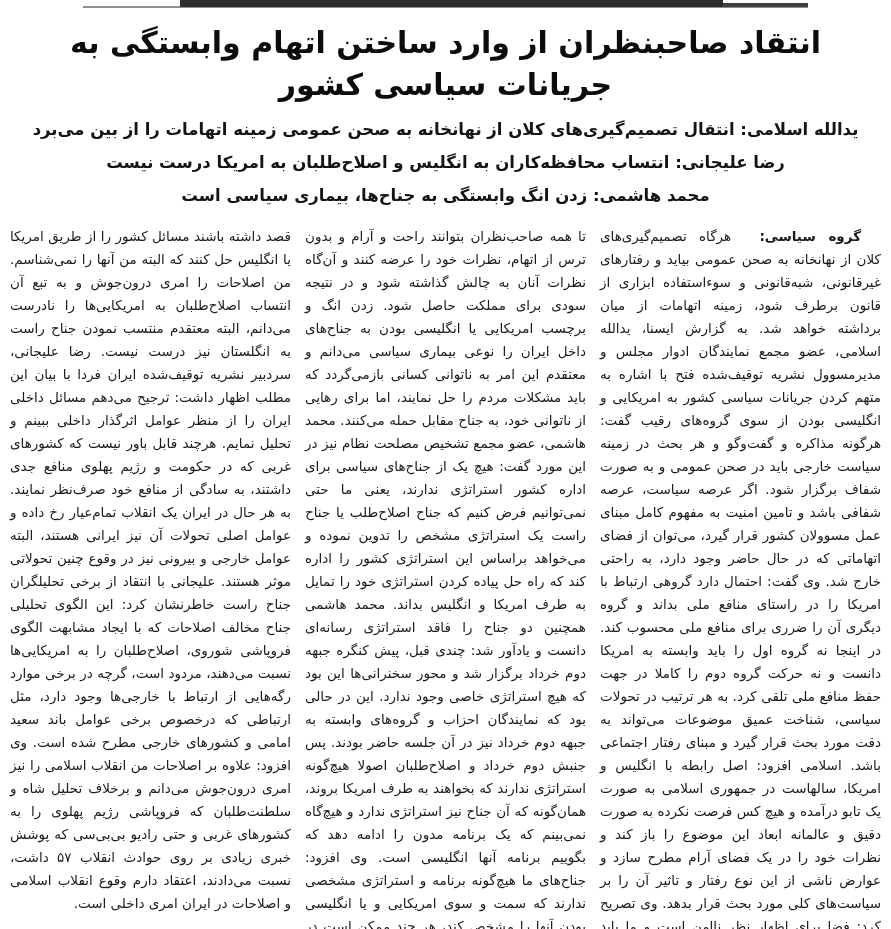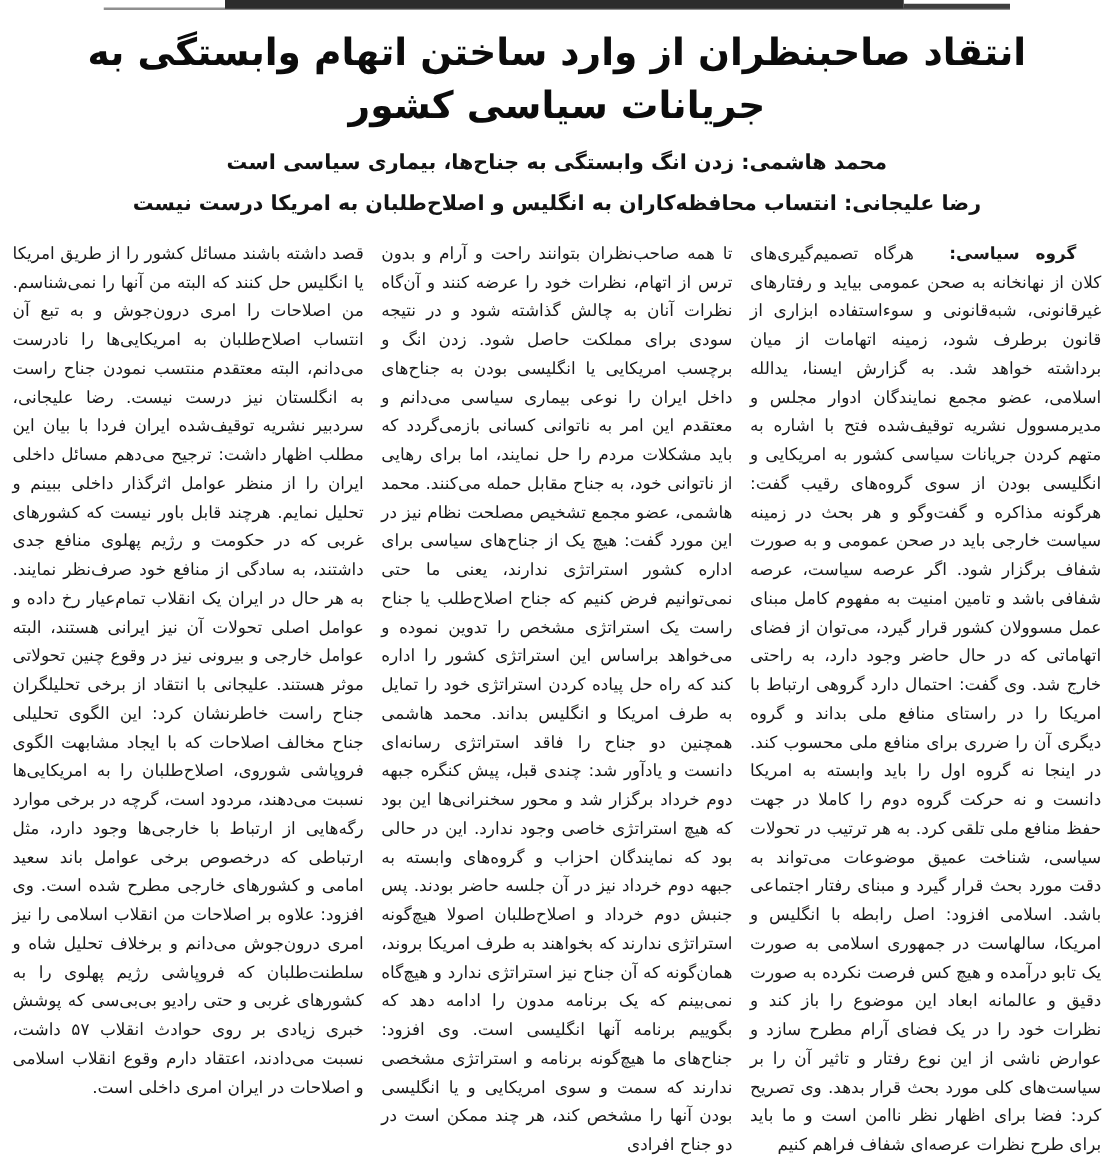--- a/index.html
+++ b/index.html
@@ -99,22 +99,23 @@
 
   <div class="top-rule">
     <div class="rule-gray"></div>
     <div class="rule-black"></div>
     <div class="rule-mid"></div>
   </div>
 
   <h1 class="headline">انتقاد صاحبنظران از وارد ساختن اتهام وابستگی به جریانات سیاسی کشور</h1>
 
   <div class="subheads">
+    <p class="subhead">یدالله اسلامی: انتقال تصمیم‌گیری‌های کلان از نهانخانه به صحن عمومی زمینه اتهامات را از بین می‌برد</p>
+    <p class="subhead">رضا علیجانی: انتساب محافظه‌کاران به انگلیس و اصلاح‌طلبان به امریکا درست نیست</p>
     <p class="subhead">محمد هاشمی: زدن انگ وابستگی به جناح‌ها، بیماری سیاسی است</p>
-    <p class="subhead">رضا علیجانی: انتساب محافظه‌کاران به انگلیس و اصلاح‌طلبان به امریکا درست نیست</p>
   </div>
 
   <div class="body-cols">
     <p class="col col1"><span class="lead">گروه سیاسی:</span><span> هرگاه تصمیم‌گیری‌های کلان از نهانخانه به صحن عمومی بیاید و رفتارهای غیرقانونی، شبه‌قانونی و سوءاستفاده ابزاری از قانون برطرف شود، زمینه اتهامات از میان برداشته خواهد شد. به گزارش ایسنا، یدالله اسلامی، عضو مجمع نمایندگان ادوار مجلس و مدیرمسوول نشریه توقیف‌شده فتح با اشاره به متهم کردن جریانات سیاسی کشور به امریکایی و انگلیسی بودن از سوی گروه‌های رقیب گفت: هرگونه مذاکره و گفت‌وگو و هر بحث در زمینه سیاست خارجی باید در صحن عمومی و به صورت شفاف برگزار شود. اگر عرصه سیاست، عرصه شفافی باشد و تامین امنیت به مفهوم کامل مبنای عمل مسوولان کشور قرار گیرد، می‌توان از فضای اتهاماتی که در حال حاضر وجود دارد، به راحتی خارج شد. وی گفت: احتمال دارد گروهی ارتباط با امریکا را در راستای منافع ملی بداند و گروه دیگری آن را ضرری برای منافع ملی محسوب کند. در اینجا نه گروه اول را باید وابسته به امریکا دانست و نه حرکت گروه دوم را کاملا در جهت حفظ منافع ملی تلقی کرد. به هر ترتیب در تحولات سیاسی، شناخت عمیق موضوعات می‌تواند به دقت مورد بحث قرار گیرد و مبنای رفتار اجتماعی باشد. اسلامی افزود: اصل رابطه با انگلیس و امریکا، سالهاست در جمهوری اسلامی به صورت یک تابو درآمده و هیچ کس فرصت نکرده به صورت دقیق و عالمانه ابعاد این موضوع را باز کند و نظرات خود را در یک فضای آرام مطرح سازد و عوارض ناشی از این نوع رفتار و تاثیر آن را بر سیاست‌های کلی مورد بحث قرار بدهد. وی تصریح کرد: فضا برای اظهار نظر ناامن است و ما باید برای طرح نظرات عرصه‌ای شفاف فراهم کنیم</span></p>
     <p class="col"><span>تا همه صاحب‌نظران بتوانند راحت و آرام و بدون ترس از اتهام، نظرات خود را عرضه کنند و آن‌گاه نظرات آنان به چالش گذاشته شود و در نتیجه سودی برای مملکت حاصل شود. زدن انگ و برچسب امریکایی یا انگلیسی بودن به جناح‌های داخل ایران را نوعی بیماری سیاسی می‌دانم و معتقدم این امر به ناتوانی کسانی بازمی‌گردد که باید مشکلات مردم را حل نمایند، اما برای رهایی از ناتوانی خود، به جناح مقابل حمله می‌کنند. محمد هاشمی، عضو مجمع تشخیص مصلحت نظام نیز در این مورد گفت: هیچ یک از جناح‌های سیاسی برای اداره کشور استراتژی ندارند، یعنی ما حتی نمی‌توانیم فرض کنیم که جناح اصلاح‌طلب یا جناح راست یک استراتژی مشخص را تدوین نموده و می‌خواهد براساس این استراتژی کشور را اداره کند که راه حل پیاده کردن استراتژی خود را تمایل به طرف امریکا و انگلیس بداند. محمد هاشمی همچنین دو جناح را فاقد استراتژی رسانه‌ای دانست و یادآور شد: چندی قبل، پیش کنگره جبهه دوم خرداد برگزار شد و محور سخنرانی‌ها این بود که هیچ استراتژی خاصی وجود ندارد. این در حالی بود که نمایندگان احزاب و گروه‌های وابسته به جبهه دوم خرداد نیز در آن جلسه حاضر بودند. پس جنبش دوم خرداد و اصلاح‌طلبان اصولا هیچ‌گونه استراتژی ندارند که بخواهند به طرف امریکا بروند، همان‌گونه که آن جناح نیز استراتژی ندارد و هیچ‌گاه نمی‌بینم که یک برنامه مدون را ادامه دهد که بگوییم برنامه آنها انگلیسی است. وی افزود: جناح‌های ما هیچ‌گونه برنامه و استراتژی مشخصی ندارند که سمت و سوی امریکایی و یا انگلیسی بودن آنها را مشخص کند، هر چند ممکن است در دو جناح افرادی</span></p>
     <p class="col"><span>قصد داشته باشند مسائل کشور را از طریق امریکا یا انگلیس حل کنند که البته من آنها را نمی‌شناسم. من اصلاحات را امری درون‌جوش و به تبع آن انتساب اصلاح‌طلبان به امریکایی‌ها را نادرست می‌دانم، البته معتقدم منتسب نمودن جناح راست به انگلستان نیز درست نیست. رضا علیجانی، سردبیر نشریه توقیف‌شده ایران فردا با بیان این مطلب اظهار داشت: ترجیح می‌دهم مسائل داخلی ایران را از منظر عوامل اثرگذار داخلی ببینم و تحلیل نمایم. هرچند قابل باور نیست که کشورهای غربی که در حکومت و رژیم پهلوی منافع جدی داشتند، به سادگی از منافع خود صرف‌نظر نمایند. به هر حال در ایران یک انقلاب تمام‌عیار رخ داده و عوامل اصلی تحولات آن نیز ایرانی هستند، البته عوامل خارجی و بیرونی نیز در وقوع چنین تحولاتی موثر هستند. علیجانی با انتقاد از برخی تحلیلگران جناح راست خاطرنشان کرد: این الگوی تحلیلی جناح مخالف اصلاحات که با ایجاد مشابهت الگوی فروپاشی شوروی، اصلاح‌طلبان را به امریکایی‌ها نسبت می‌دهند، مردود است، گرچه در برخی موارد رگه‌هایی از ارتباط با خارجی‌ها وجود دارد، مثل ارتباطی که درخصوص برخی عوامل باند سعید امامی و کشورهای خارجی مطرح شده است. وی افزود: علاوه بر اصلاحات من انقلاب اسلامی را نیز امری درون‌جوش می‌دانم و برخلاف تحلیل شاه و سلطنت‌طلبان که فروپاشی رژیم پهلوی را به کشورهای غربی و حتی رادیو بی‌بی‌سی که پوشش خبری زیادی بر روی حوادث انقلاب ۵۷ داشت، نسبت می‌دادند، اعتقاد دارم وقوع انقلاب اسلامی و اصلاحات در ایران امری داخلی است.</span></p>
   </div>
 
 </div>
 

